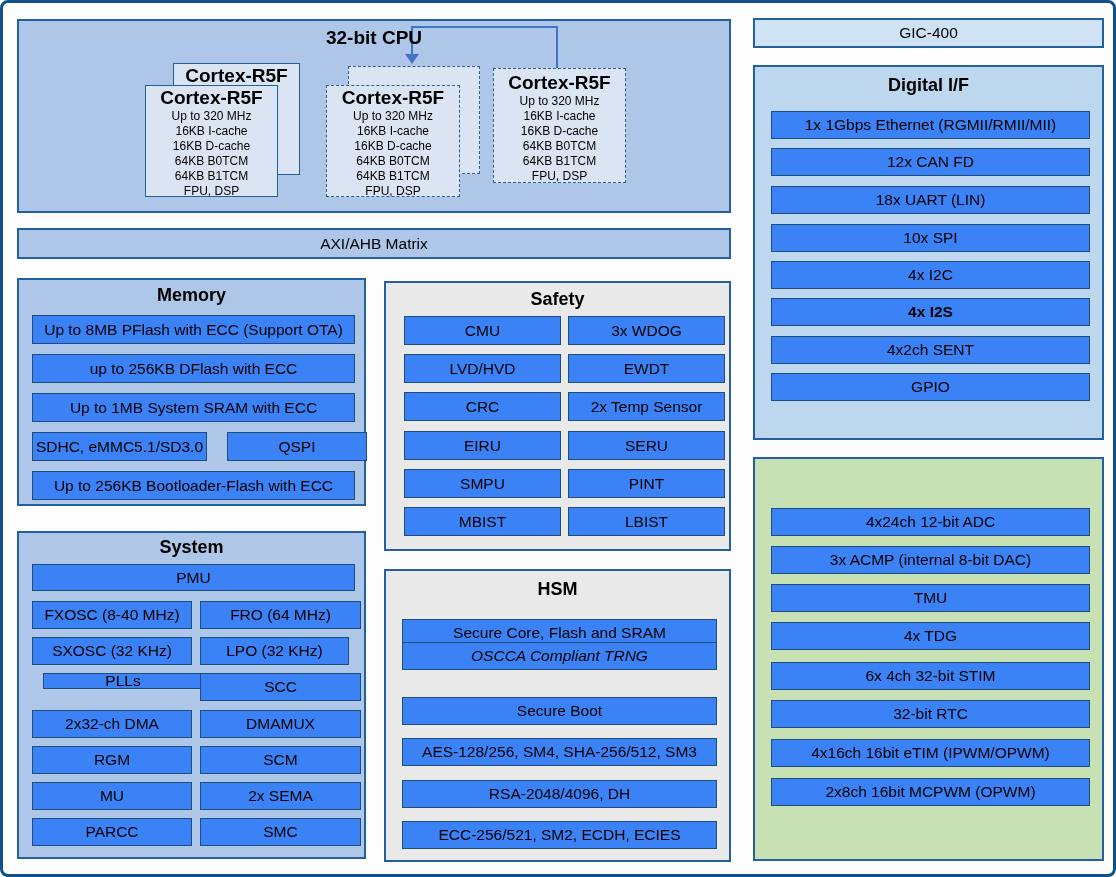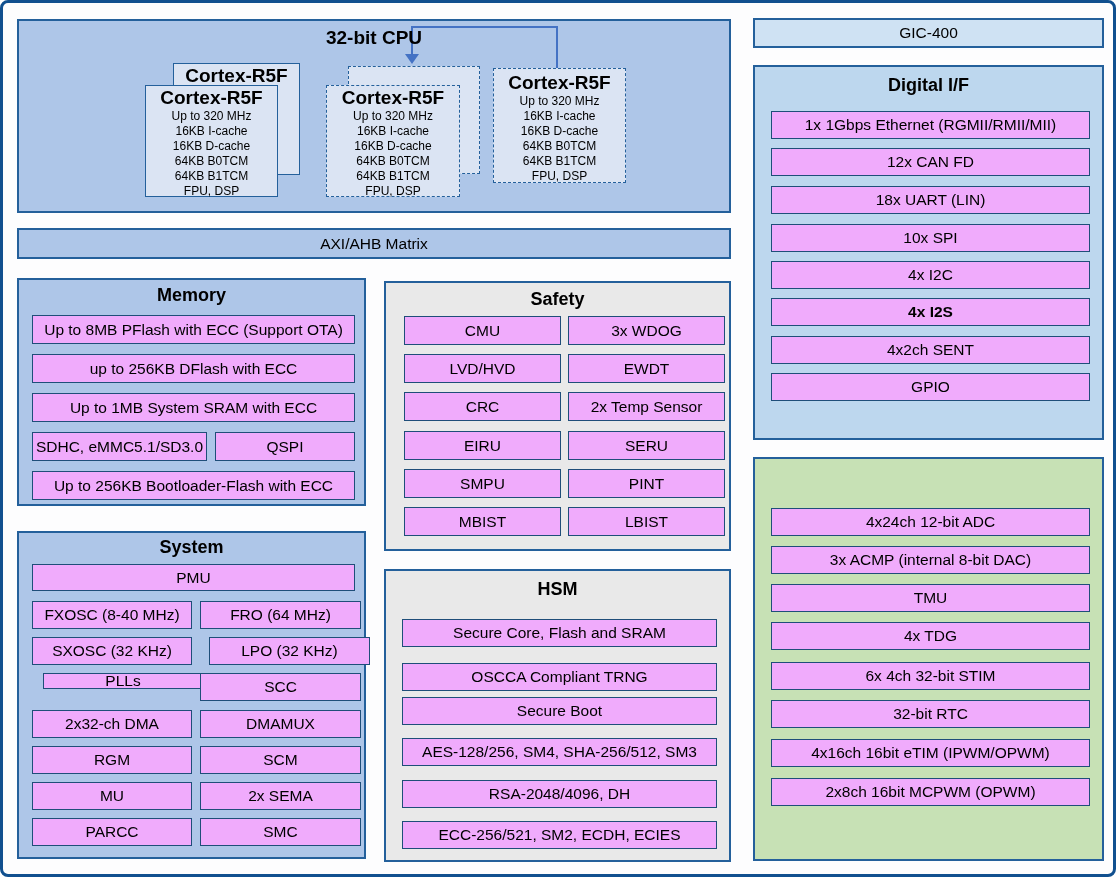--- a/index.html
+++ b/index.html
@@ -4,21 +4,21 @@
 <style>
   html,body { margin:0; padding:0; background:#ffffff; }
   body { width:1116px; height:877px; font-family:"Liberation Sans", sans-serif; color:#000; }
   .canvas { position:relative; width:1116px; height:877px; box-sizing:border-box;
             border:3px solid #11508f; border-radius:8px; background:#fdfdfe; overflow:hidden; }
   .sec  { position:absolute; box-sizing:border-box; border:2px solid #24609b; background:#aec6e8; }
   .gray { background:#e9e9e9; }
   .blue2{ background:#bdd7ee; }
   .green{ background:#c7e1b5; }
   .hdr  { position:absolute; left:0; right:0; text-align:center; font-weight:bold; font-size:18px; }
-  .item { position:absolute; box-sizing:border-box; border:1.5px solid #1f4e79; background:#f0abfc;
+  .item { position:absolute; box-sizing:border-box; border:1.5px solid #1f4e79; background:#3b82f6;
           display:flex; align-items:center; justify-content:center; font-size:15.5px; white-space:nowrap; }
   .bar  { position:absolute; box-sizing:border-box; border:2px solid #24609b;
           display:flex; align-items:center; justify-content:center; font-size:15.5px; }
   .core { position:absolute; box-sizing:border-box; background:#dbe4f3; border:1.6px solid #24609b; text-align:center; }
   .dashed { border-style:dashed; }
   .core-title { font-size:19px; font-weight:bold; line-height:22px; padding-top:1px; }
   .core-spec  { font-size:12px; line-height:15px; }
   .conn { position:absolute; background:#4472c4; }
   .arrow-down { position:absolute; width:0; height:0;
                 border-left:7px solid transparent; border-right:7px solid transparent;
@@ -81,31 +81,31 @@
   <div class="bar" style="left:750px; top:15px; width:351px; height:30px; background:#cfe2f3;">
     <span>GIC-400</span>
   </div>
 
   <div class="sec" style="left:14px; top:275px; width:349px; height:228px;">
     <div class="hdr" style="top:5px;">Memory</div>
     <div class="item" style="left:13px; top:35px; width:323px; height:29px;">Up to 8MB PFlash with ECC (Support OTA)</div>
     <div class="item" style="left:13px; top:74px; width:323px; height:29px;">up to 256KB DFlash with ECC</div>
     <div class="item" style="left:13px; top:113px; width:323px; height:29px;">Up to 1MB System SRAM with ECC</div>
     <div class="item" style="left:13px; top:152px; width:175px; height:29px;">SDHC, eMMC5.1/SD3.0</div>
-    <div class="item" style="left:196px; top:152px; width:140px; height:29px;">QSPI</div>
+    <div class="item" style="left:208px; top:152px; width:140px; height:29px;">QSPI</div>
     <div class="item" style="left:13px; top:191px; width:323px; height:29px;">Up to 256KB Bootloader-Flash with ECC</div>
   </div>
 
   <div class="sec" style="left:14px; top:528px; width:349px; height:328px;">
     <div class="hdr" style="top:4px;">System</div>
     <div class="item" style="left:13px; top:31px; width:323px; height:27px;">PMU</div>
     <div class="item" style="left:13px;  top:68px;  width:160px; height:28px;">FXOSC (8-40 MHz)</div>
     <div class="item" style="left:181px; top:68px;  width:161px; height:28px;">FRO (64 MHz)</div>
     <div class="item" style="left:13px;  top:104px; width:160px; height:28px;">SXOSC (32 KHz)</div>
-    <div class="item" style="left:190px; top:104px; width:161px; height:28px;text-align:right;">LPO (32 KHz)</div>
+    <div class="item" style="left:181px; top:104px; width:149px; height:28px;text-align:right;">LPO (32 KHz)</div>
     <div class="item" style="left:24px;  top:140px; width:160px; height:16px;">PLLs</div>
     <div class="item" style="left:181px; top:140px; width:161px; height:28px;">SCC</div>
     <div class="item" style="left:13px;  top:177px; width:160px; height:28px;">2x32-ch DMA</div>
     <div class="item" style="left:181px; top:177px; width:161px; height:28px;">DMAMUX</div>
     <div class="item" style="left:13px;  top:213px; width:160px; height:28px;">RGM</div>
     <div class="item" style="left:181px; top:213px; width:161px; height:28px;">SCM</div>
     <div class="item" style="left:13px;  top:249px; width:160px; height:28px;">MU</div>
     <div class="item" style="left:181px; top:249px; width:161px; height:28px;">2x SEMA</div>
     <div class="item" style="left:13px;  top:285px; width:160px; height:28px;">PARCC</div>
     <div class="item" style="left:181px; top:285px; width:161px; height:28px;">SMC</div>
@@ -123,21 +123,21 @@
     <div class="item" style="left:182px; top:148px; width:157px; height:29px;">SERU</div>
     <div class="item" style="left:18px;  top:186px; width:157px; height:29px;">SMPU</div>
     <div class="item" style="left:182px; top:186px; width:157px; height:29px;">PINT</div>
     <div class="item" style="left:18px;  top:224px; width:157px; height:29px;">MBIST</div>
     <div class="item" style="left:182px; top:224px; width:157px; height:29px;">LBIST</div>
   </div>
 
   <div class="sec gray" style="left:381px; top:566px; width:347px; height:293px;">
     <div class="hdr" style="top:8px;">HSM</div>
     <div class="item" style="left:16px; top:48px;  width:315px; height:28px;">Secure Core, Flash and SRAM</div>
-    <div class="item" style="left:16px; top:92px;  width:315px; height:28px;">OSCCA Compliant TRNG</div>
+    <div class="item" style="left:16px; top:71px;  width:315px; height:28px;font-style:italic;">OSCCA Compliant TRNG</div>
     <div class="item" style="left:16px; top:126px; width:315px; height:28px;">Secure Boot</div>
     <div class="item" style="left:16px; top:167px; width:315px; height:28px;">AES-128/256, SM4, SHA-256/512, SM3</div>
     <div class="item" style="left:16px; top:209px; width:315px; height:28px;">RSA-2048/4096, DH</div>
     <div class="item" style="left:16px; top:250px; width:315px; height:28px;">ECC-256/521, SM2, ECDH, ECIES</div>
   </div>
 
   <div class="sec blue2" style="left:750px; top:62px; width:351px; height:375px;">
     <div class="hdr" style="top:8px;">Digital I/F</div>
     <div class="item" style="left:16px; top:44px;  width:319px; height:28px;">1x 1Gbps Ethernet (RGMII/RMII/MII)</div>
     <div class="item" style="left:16px; top:81px;  width:319px; height:28px;">12x CAN FD</div>

